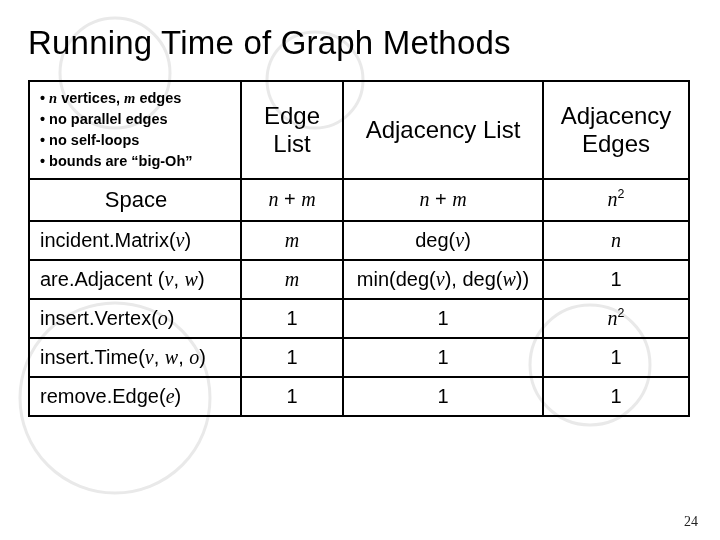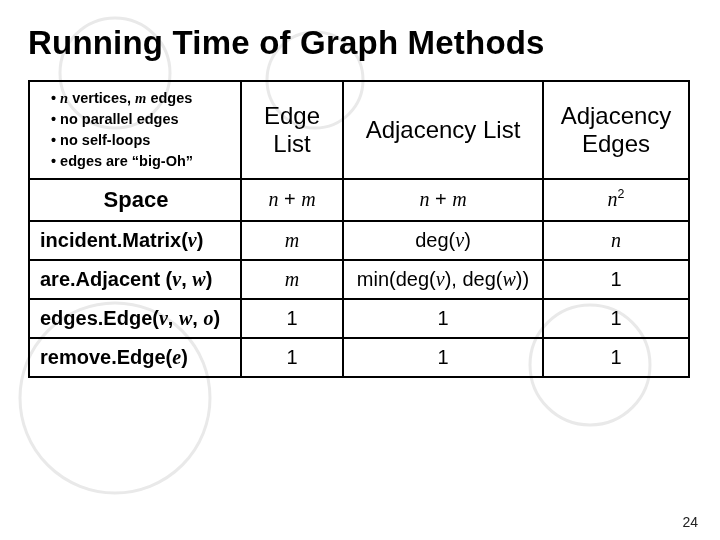--- a/index.html
+++ b/index.html
@@ -19,21 +19,21 @@
   .circles svg { width: 100%; height: 100%; }
   .slide {
     position: relative;
     z-index: 1;
     padding: 24px 28px 20px 28px;
     width: 100%;
     height: 100%;
   }
   h1.title {
     font-size: 33px;
-    font-weight: 700;
+    font-weight: 400;
     letter-spacing: 0.2px;
     margin-bottom: 18px;
     color: #000;
   }
   table.graph {
     width: 660px;
     border-collapse: collapse;
     table-layout: fixed;
   }
   table.graph col.c1 { width: 212px; }
@@ -45,49 +45,49 @@
     padding: 6px 8px;
     font-size: 20px;
     line-height: 1.25;
     vertical-align: middle;
   }
   table.graph .hdr-assumptions {
     text-align: left;
     font-weight: 700;
     font-size: 14.5px;
     line-height: 1.45;
-    padding: 6px 8px 6px 21px;
+    padding: 6px 8px 6px 10px;
   }
   table.graph .hdr-assumptions .row { display: block; white-space: nowrap; }
   table.graph .col-head {
     text-align: center;
     font-weight: 400;
     font-size: 24px;
     line-height: 1.15;
     padding: 18px 6px;
   }
   table.graph td.rowlabel {
     text-align: left;
     font-size: 20px;
     padding-left: 10px;
-    font-weight: bold;
   }
   table.graph td.rowlabel.center { text-align: center; font-size: 22px; }
   table.graph td.val {
     text-align: center;
     font-size: 20px;
   }
   .it { font-style: italic; font-family: "Times New Roman", Times, serif; }
   .sup { font-size: 0.62em; vertical-align: super; line-height: 0; }
   .pagenum {
     position: absolute;
     right: 22px;
     bottom: 10px;
     font-size: 14px;
     color: #222;
+    font-family: Liberation Serif, serif;
   }
 </style>
 </head>
 <body>
 
 <div class="circles">
   <svg viewBox="0 0 720 540">
     <circle cx="115" cy="73" r="55" fill="none" stroke="#e9e9e9" stroke-width="3"></circle>
     <circle cx="315" cy="80" r="48" fill="none" stroke="#e9e9e9" stroke-width="3"></circle>
     <circle cx="115" cy="398" r="95" fill="none" stroke="#e9e9e9" stroke-width="3"></circle>
@@ -107,21 +107,21 @@
         <col class="c4">
     </colgroup>
     <tbody>
         <tr>
       <th class="hdr-assumptions">
         <span class="row">
           <span>• </span><span class="it">n</span><span> vertices, </span><span class="it">m</span><span> edges</span>
         </span>
         <span class="row">• no parallel edges</span>
         <span class="row">• no self-loops</span>
-        <span class="row">• edges are “big-Oh”</span>
+        <span class="row">• bounds are “big-Oh”</span>
       </th>
       <th class="col-head">Edge List</th>
       <th class="col-head">Adjacency List</th>
       <th class="col-head">Adjacency Edges</th>
     </tr>
 
     <tr>
       <td class="rowlabel center">Space</td>
       <td class="val">
         <span class="it">n</span><span> + </span><span class="it">m</span>
@@ -149,24 +149,34 @@
       <td class="rowlabel">
         <span>are.Adjacent (</span><span class="it">v</span><span>, </span><span class="it">w</span><span>)</span>
       </td>
       <td class="val"><span class="it">m</span></td>
       <td class="val">
         <span>min(deg(</span><span class="it">v</span><span>), deg(</span><span class="it">w</span><span>))</span>
       </td>
       <td class="val">1</td>
     </tr>
 
+    <tr>
+      <td class="rowlabel">
+        <span>insert.Vertex(</span><span class="it">o</span><span>)</span>
+      </td>
+      <td class="val">1</td>
+      <td class="val">1</td>
+      <td class="val">
+        <span class="it">n</span><span class="sup">2</span>
+      </td>
+    </tr>
 
     <tr>
       <td class="rowlabel">
-        <span>edges.Edge(</span><span class="it">v</span><span>, </span><span class="it">w</span><span>, </span><span class="it">o</span><span>)</span>
+        <span>insert.Time(</span><span class="it">v</span><span>, </span><span class="it">w</span><span>, </span><span class="it">o</span><span>)</span>
       </td>
       <td class="val">1</td>
       <td class="val">1</td>
       <td class="val">1</td>
     </tr>
 
 
     <tr>
       <td class="rowlabel">
         <span>remove.Edge(</span><span class="it">e</span><span>)</span>

